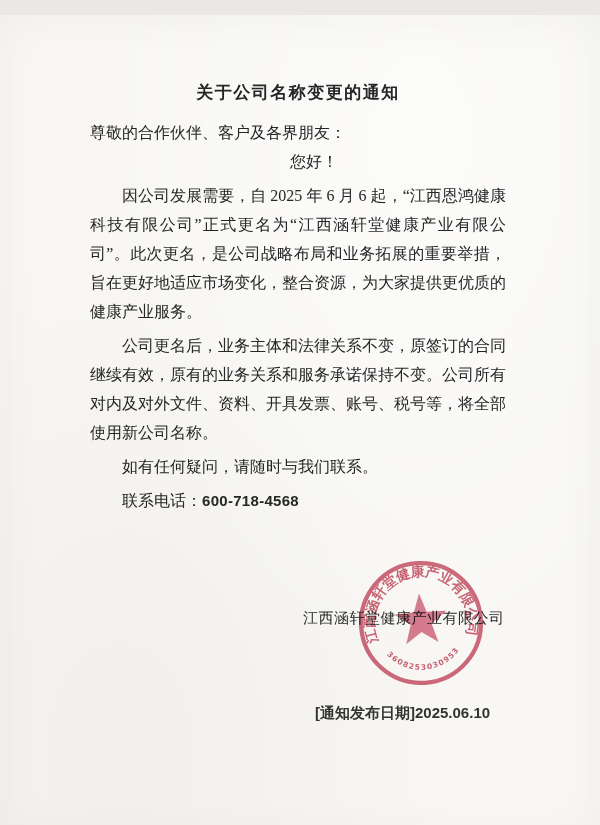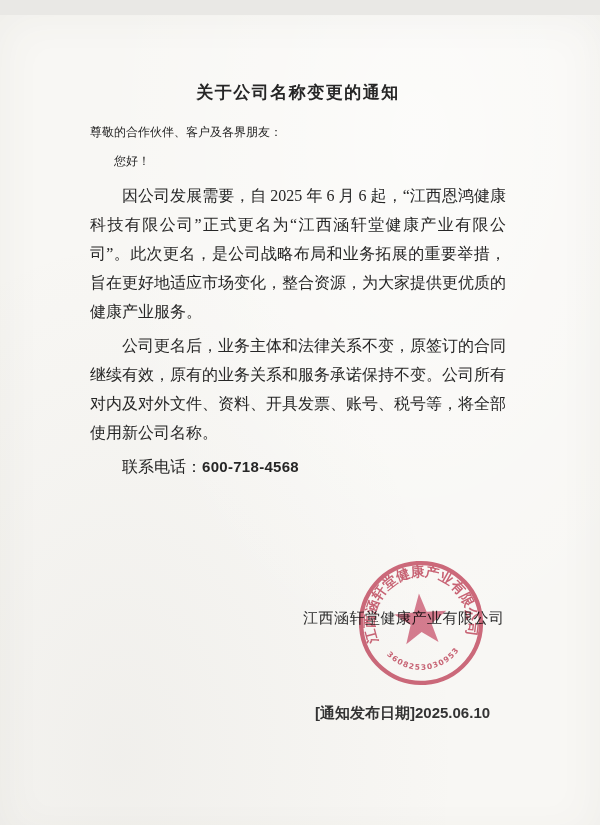--- a/index.html
+++ b/index.html
@@ -12,22 +12,22 @@
     box-shadow: inset 0 0 45px rgba(90,85,75,.06);
     overflow:hidden;
     font-family:"Liberation Serif","DejaVu Serif",serif;
     color:#262626;
   }
   .content { position:absolute; left:90px; top:66px; width:416px; }
   .title {
     margin:0 0 13px 0; font-size:17px; line-height:24px; font-weight:700;
     text-align:center; letter-spacing:1.5px;
   }
-  .line { font-size:12px; line-height:29px; }
-  .greeting { text-indent:2em; }
+  .line { font-size:16px; line-height:29px; }
+  .greeting { text-indent:2em;text-align:center; }
   .para {
     margin:5px 0 0 0; font-size:16px; line-height:29px;
     text-indent:2em; text-align:justify;
   }
   .contact-line { margin-top:5px; }
   .phone {
     font-family:"Liberation Sans","DejaVu Sans",sans-serif;
     font-weight:700; font-size:15px; letter-spacing:.3px;
   }
   .signature {
@@ -59,20 +59,21 @@
 
   <div class="content">
     <h1 class="title">关于公司名称变更的通知</h1>
 
     <div class="line salutation">尊敬的合作伙伴、客户及各界朋友：</div>
 
     <div class="line greeting">您好！</div>
 
     <p class="para">因公司发展需要，自 2025 年 6 月 6 起，“江西恩鸿健康科技有限公司”正式更名为“江西涵轩堂健康产业有限公司”。此次更名，是公司战略布局和业务拓展的重要举措，旨在更好地适应市场变化，整合资源，为大家提供更优质的健康产业服务。</p>
     <p class="para">公司更名后，业务主体和法律关系不变，原签订的合同继续有效，原有的业务关系和服务承诺保持不变。公司所有对内及对外文件、资料、开具发票、账号、税号等，将全部使用新公司名称。</p>
+    <p class="para">如有任何疑问，请随时与我们联系。</p>
 
     <div class="line para contact-line"><span>联系电话：</span><span class="phone">600-718-4568</span></div>
   </div>
 
   <div class="signature">江西涵轩堂健康产业有限公司</div>
 
   <svg class="seal" viewBox="0 0 128 128" xmlns="http://www.w3.org/2000/svg">
     <defs>
       <path id="sealArcTop" d="M 20.8 79.7 A 46 46 0 1 1 107.2 79.7" fill="none"></path>
       <path id="sealArcBottom" d="M 26 90 A 46 46 0 0 0 102 90" fill="none"></path>

